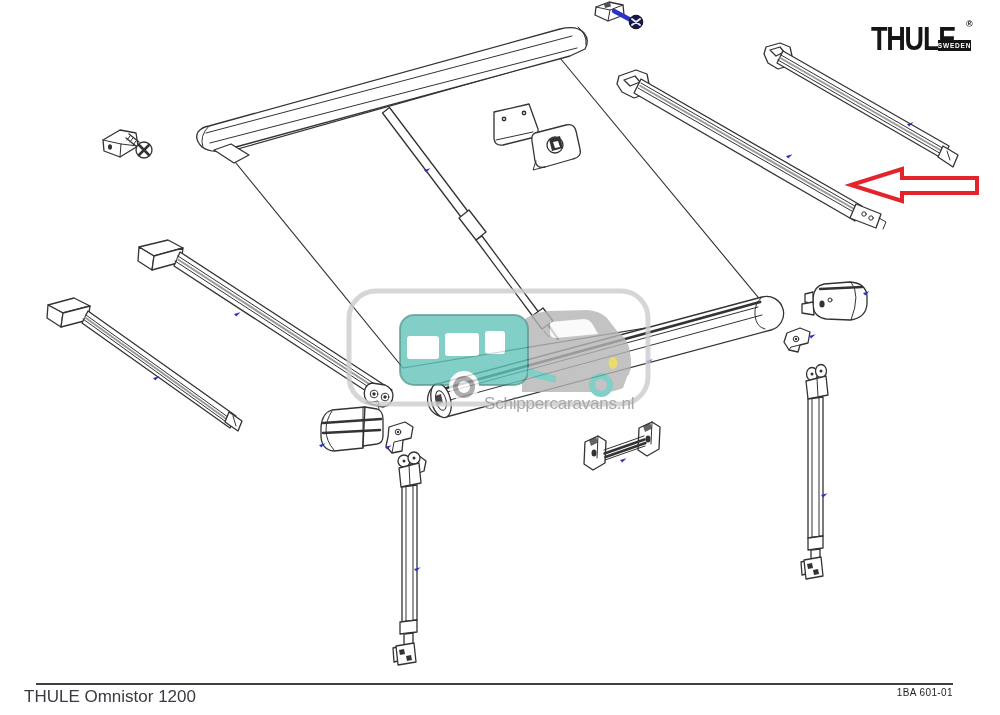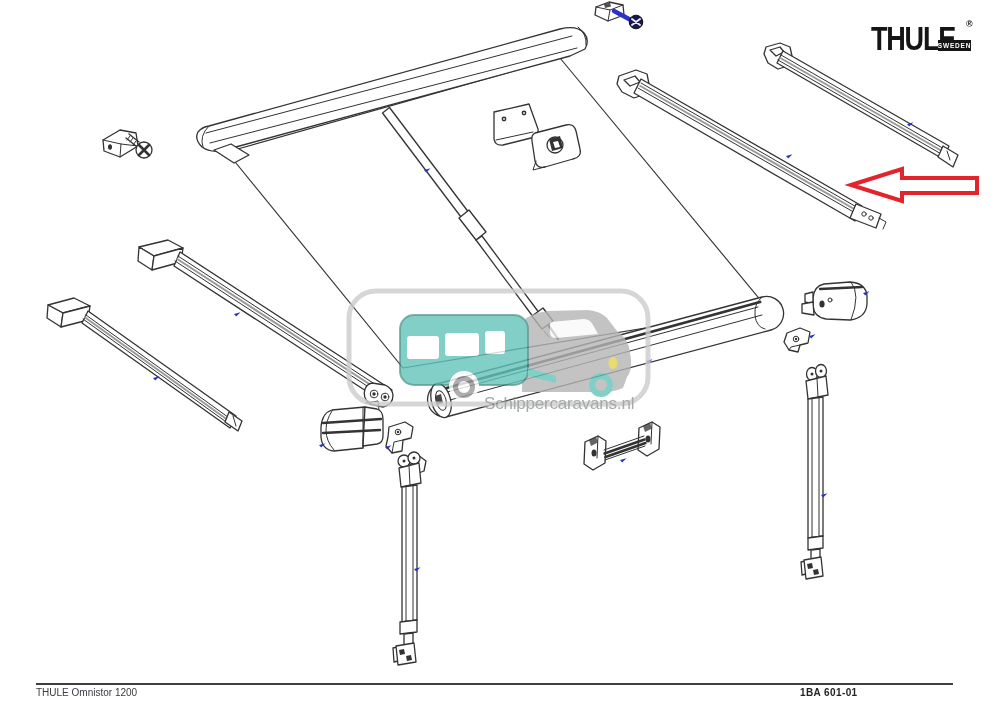--- a/index.html
+++ b/index.html
@@ -27,23 +27,23 @@
   
   .logo{position:absolute;left:854px;top:22px;width:118px;height:46px;color:var(--ink);margin-left:17px;}
   .logo-word{display:inline-block;font-weight:900;font-size:33px;line-height:1;
              letter-spacing:-1.5px;transform:scaleX(.82);transform-origin:left top;}
   .logo-reg{position:absolute;left:95px;top:-3px;font-size:9px;font-weight:700;}
   .logo-sub{position:absolute;left:67px;top:18px;width:33px;height:11px;background:var(--ink);
             color:#fff;font-size:6.5px;font-weight:700;letter-spacing:.8px;
             display:flex;align-items:center;justify-content:center;}
   
   .rule{position:absolute;left:36px;top:683px;width:917px;height:2px;background:#3f3f3f;}
-  .footer-model{position:absolute;left:36px;top:687px;font-size:10px;color:var(--footerink);}
-  .footer-code{position:absolute;left:800px;top:687px;width:153px;
-               font-size:10px;font-weight:700;letter-spacing:.4px;color:#242424;}
+  .footer-model{position:absolute;left:24px;top:687px;font-size:17px;color:var(--footerink);}
+  .footer-code{position:absolute;left:800px;top:687px;width:153px;text-align:right;
+               font-size:10px;font-weight:400;letter-spacing:.4px;color:#242424;}
 </style>
 </head>
 <body>
 
 <div class="stage">
 
 <svg viewBox="0 0 1000 715" width="1000" height="715">
 
   <g>
     <path class="sf" style="stroke-width:1.15" d="M227,152 L560,58 L767,308 L403,368 Z"></path>

